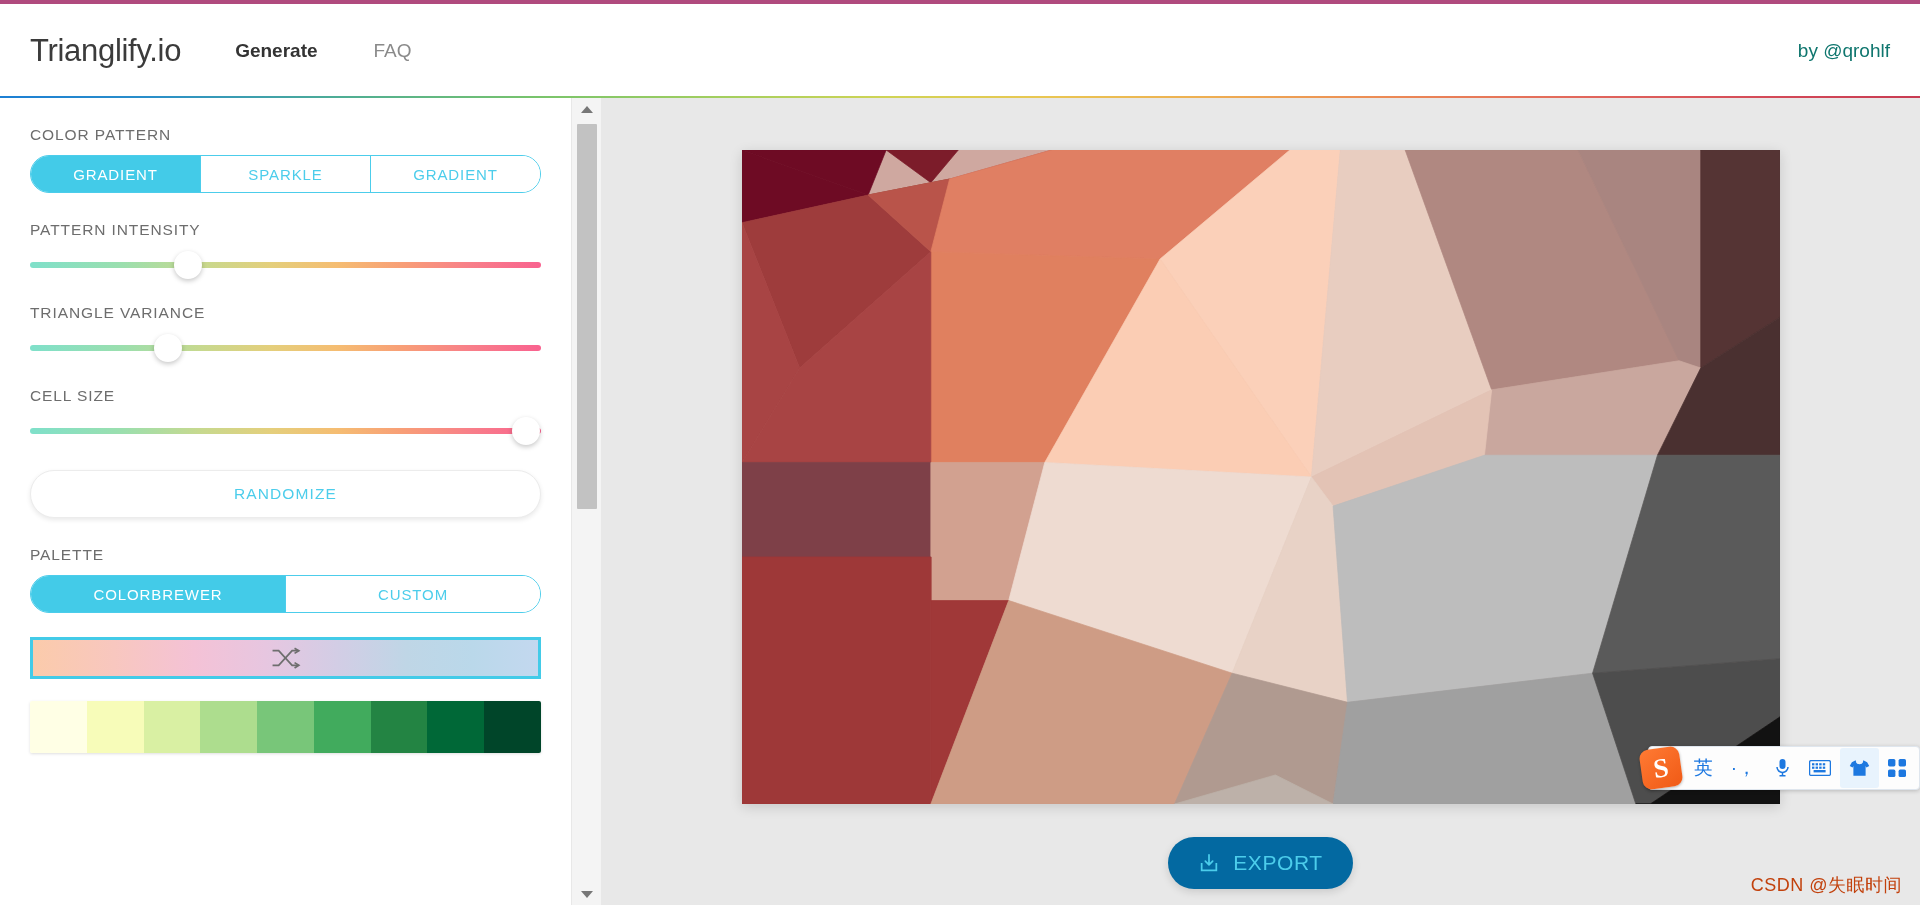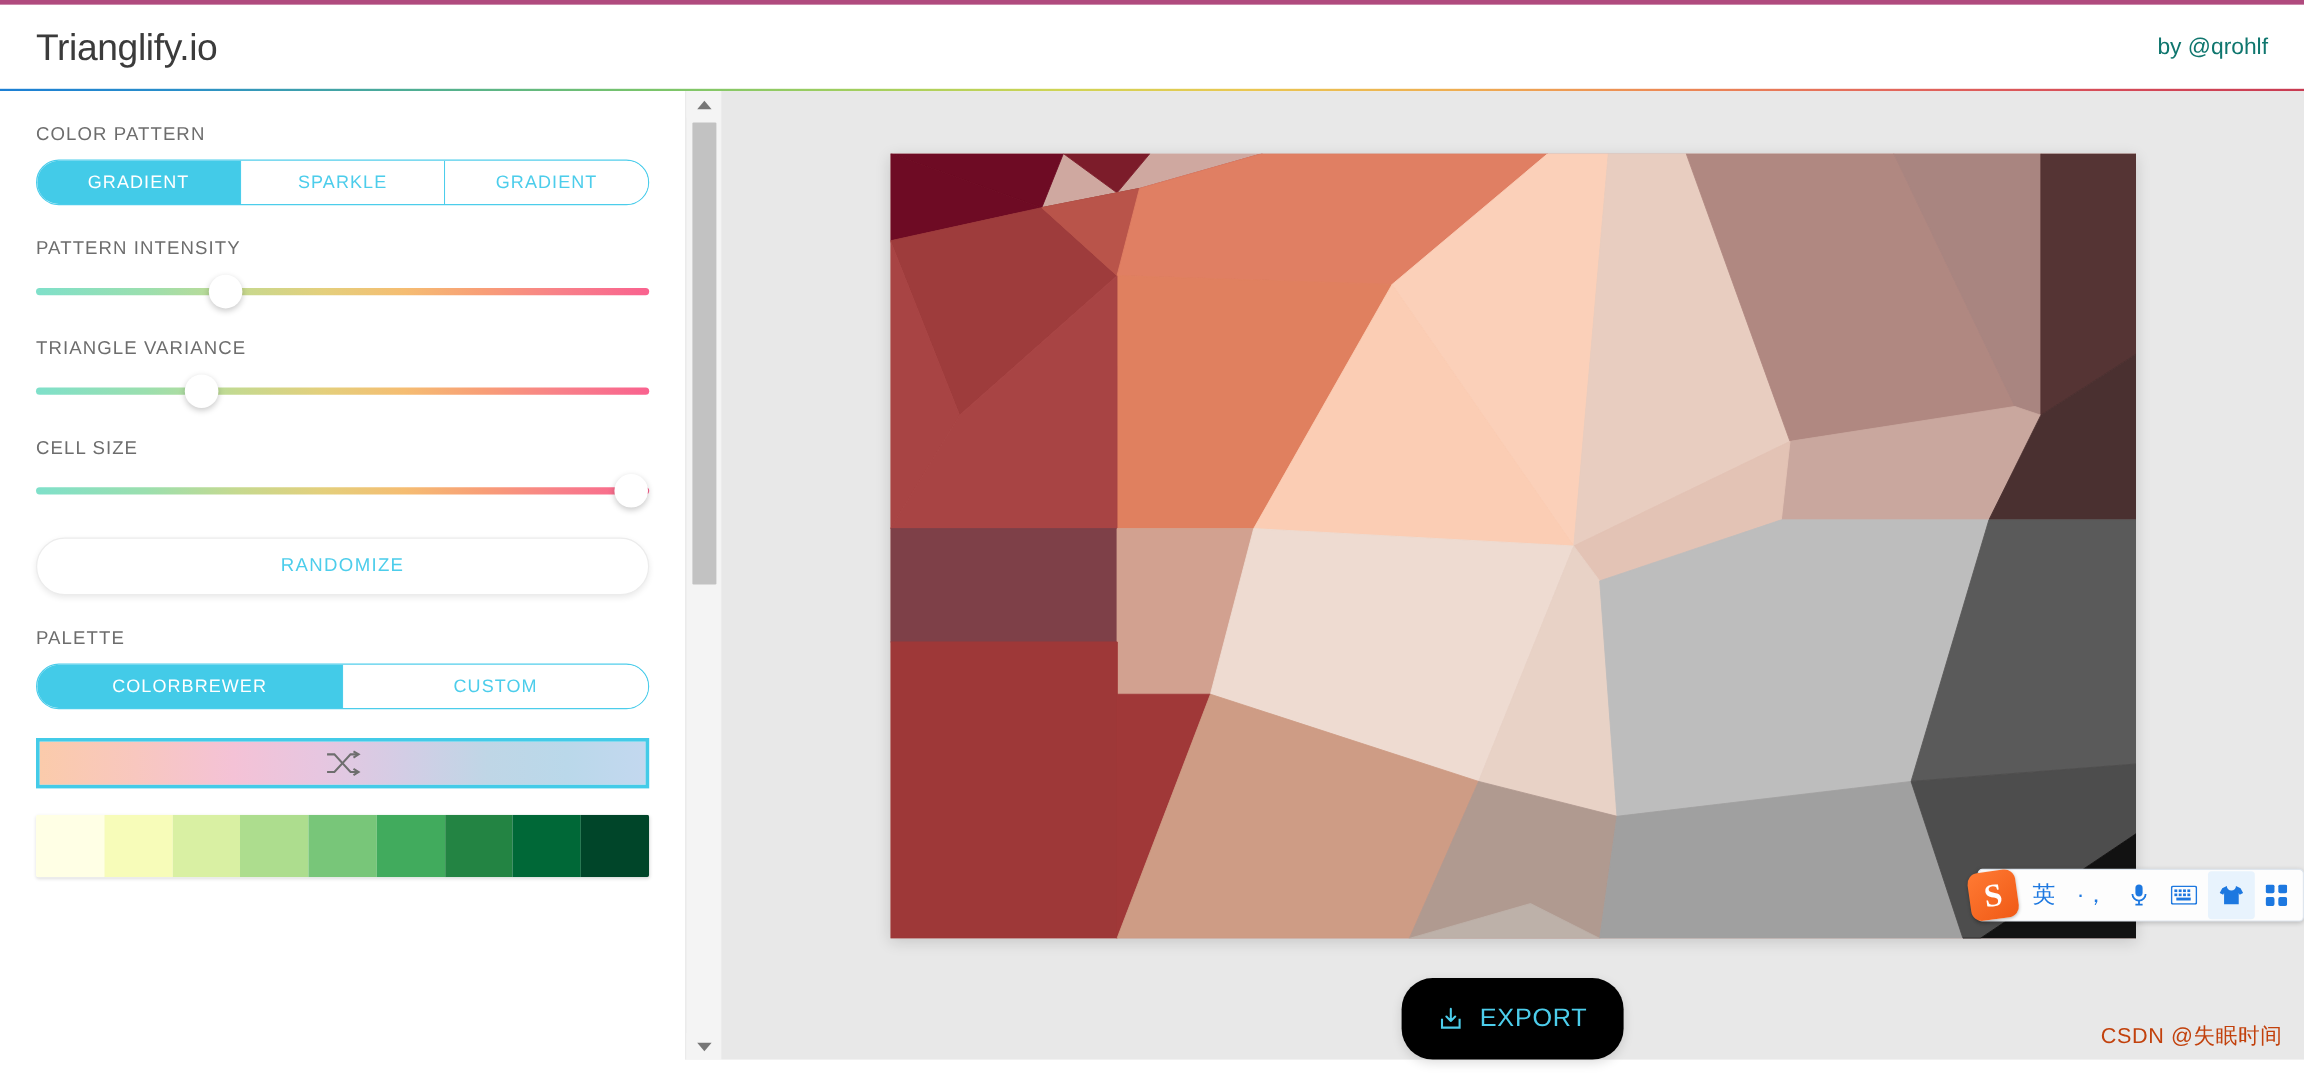--- a/index.html
+++ b/index.html
@@ -12,21 +12,21 @@
   }
 
   
   .browser-edge {
     height: 4px; width: 100%;
     background: #b04a7e;
   }
 
   
   .header {
-    height: 72px;
+    height: 94px;
     background: #fff;
     display: flex;
     align-items: center;
     padding: 15px 30px;
     position: relative;
   }
   .brand {
     font-size: 31px;
     color: #3b3b3b;
     font-weight: 400;
@@ -265,25 +265,25 @@
     height: 654px;
     box-shadow: 0 3px 12px rgba(0,0,0,0.14);
     position: relative;
     overflow: hidden;
     background: #cfa8a0;
   }
   .art-wrap svg { display: block; width: 100%; height: 100%; }
 
   .export-btn {
     margin-top: 33px;
-    height: 68px;
+    height: 52px;
     padding: 0 30px;
     border-radius: 26px;
     border: none;
-    background: #000000;
+    background: #0369a1;
     color: #4ccdeb;
     font-size: 21px;
     letter-spacing: 0.6px;
     display: flex;
     align-items: center;
     gap: 13px;
     cursor: pointer;
     box-shadow: 0 3px 9px rgba(0,0,0,0.13);
     font-family: "Liberation Sans", sans-serif;
   }
@@ -338,20 +338,24 @@
     letter-spacing: 0.5px;
   }
 </style>
 </head>
 <body>
 
 <div class="browser-edge"></div>
 
 <div class="header">
   <div class="brand">Trianglify.io</div>
+  <nav class="nav">
+    <a class="nav-item active" href="#">Generate</a>
+    <a class="nav-item" href="#">FAQ</a>
+  </nav>
   <div class="byline">by @qrohlf</div>
   <div class="rainbow-rule"></div>
 </div>
 
 <div class="app">
 
   <div class="sidebar-wrap">
     <div class="sidebar">
 
 

